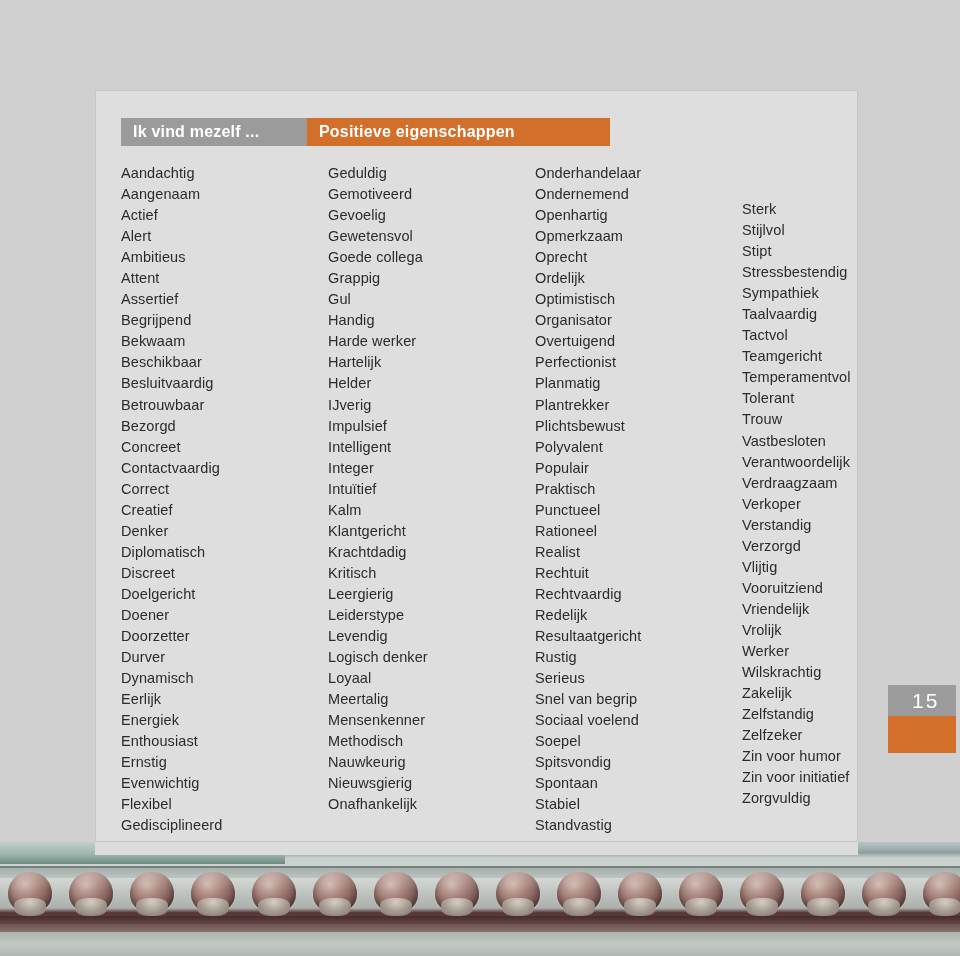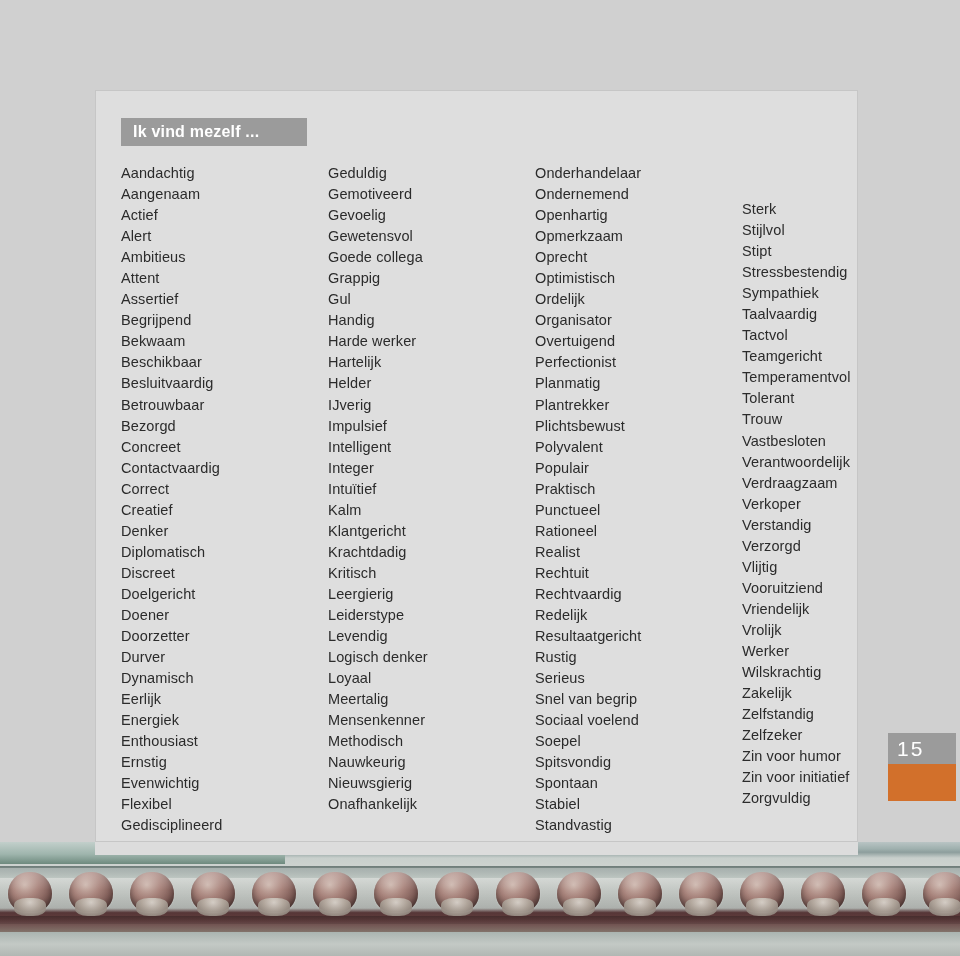--- a/index.html
+++ b/index.html
@@ -100,23 +100,22 @@
   }
   #page-badge-num {
     height: 31px;
     background: #9b9b9b;
     color: #ffffff;
     font-size: 21px;
     font-weight: normal;
     letter-spacing: 2px;
     display: flex;
     align-items: center;
-    padding-left: 9px;
+    padding-left: 24px;
     box-sizing: border-box;
-    margin-top: 48px;
   }
   #page-badge-block {
     height: 37px;
     background: #d2702b;
   }
 
   
   #photo-strip {
     position: absolute;
     left: 0;
@@ -209,20 +208,21 @@
 </style>
 </head>
 <body>
 
 <div id="page">
 
   <div id="panel">
 
     <div id="header-row">
       <div class="header-chip" id="header-left">Ik vind mezelf ...</div>
+      <div class="header-chip" id="header-right">Positieve eigenschappen</div>
     </div>
 
     <div id="columns">
       <div class="word-col">
           <div class="word-item">Aandachtig</div>
           <div class="word-item">Aangenaam</div>
           <div class="word-item">Actief</div>
           <div class="word-item">Alert</div>
           <div class="word-item">Ambitieus</div>
           <div class="word-item">Attent</div>
@@ -285,22 +285,22 @@
           <div class="word-item">Nauwkeurig</div>
           <div class="word-item">Nieuwsgierig</div>
           <div class="word-item">Onafhankelijk</div>
         </div>
       <div class="word-col">
           <div class="word-item">Onderhandelaar</div>
           <div class="word-item">Ondernemend</div>
           <div class="word-item">Openhartig</div>
           <div class="word-item">Opmerkzaam</div>
           <div class="word-item">Oprecht</div>
+          <div class="word-item">Ordelijk</div>
           <div class="word-item">Optimistisch</div>
-          <div class="word-item">Ordelijk</div>
           <div class="word-item">Organisator</div>
           <div class="word-item">Overtuigend</div>
           <div class="word-item">Perfectionist</div>
           <div class="word-item">Planmatig</div>
           <div class="word-item">Plantrekker</div>
           <div class="word-item">Plichtsbewust</div>
           <div class="word-item">Polyvalent</div>
           <div class="word-item">Populair</div>
           <div class="word-item">Praktisch</div>
           <div class="word-item">Punctueel</div>

